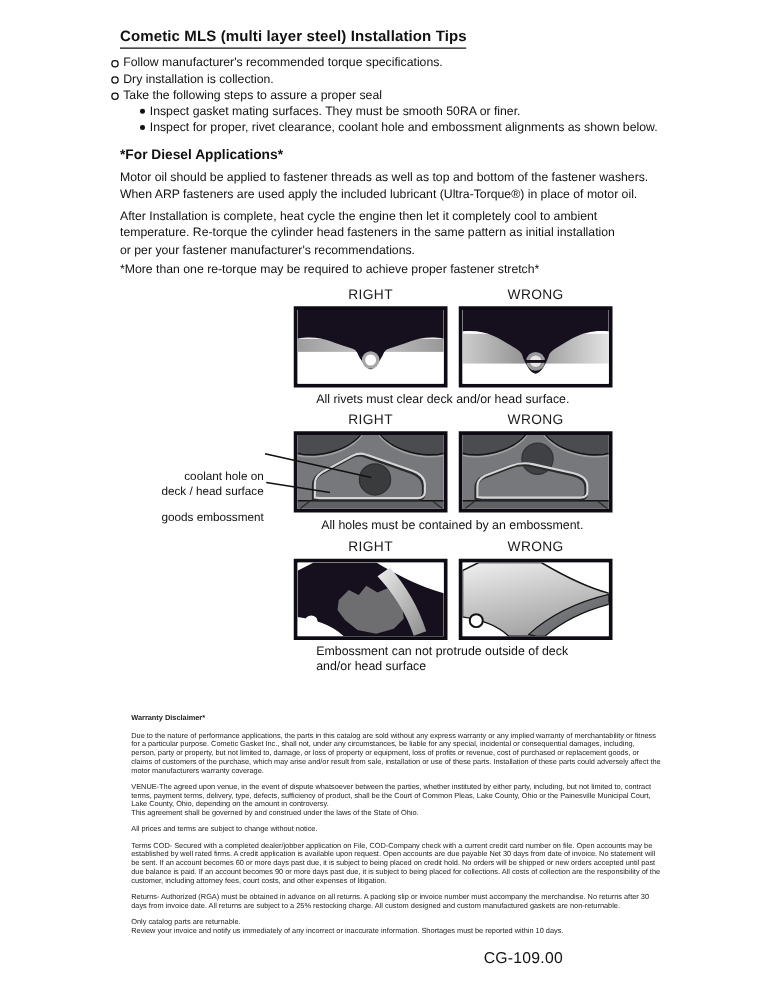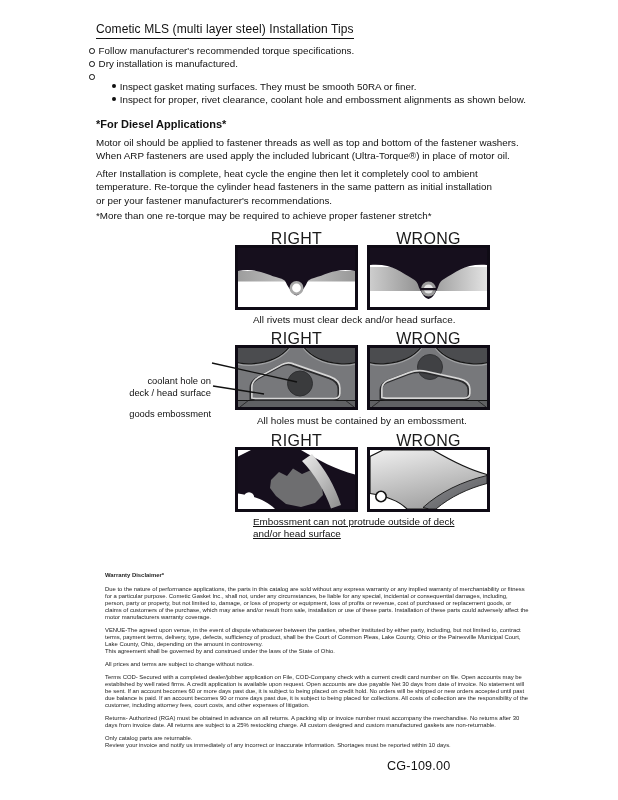--- a/index.html
+++ b/index.html
@@ -3,31 +3,31 @@
 <meta charset="utf-8">
 <title>Document</title>
 <style>
   html,body{margin:0;padding:0;background:#e9e9e9;}
   .page{
     position:relative;width:618px;height:800px;background:#ffffff;
     font-family:"Liberation Sans", sans-serif;color:#111;overflow:hidden;margin:0 auto;
   }
   .abs{position:absolute;}
   .title{
-    left:96px;top:22px;font-size:12px;font-weight:normal;
+    left:96px;top:22px;font-size:12px;font-weight:bold;
     border-bottom:1.6px solid #111;padding-bottom:2px;letter-spacing:.1px;
   }
   .tips{left:89px;top:44px;width:450px;font-size:9.8px;}
   .tip-row{display:flex;align-items:flex-start;line-height:13px;}
   .tip-row.sub{margin-left:23px;}
   .marker-open{flex:0 0 auto;width:3.6px;height:3.6px;border:1px solid #111;border-radius:50%;margin:4px 4px 0 0;}
   .marker-dot{flex:0 0 auto;width:3.8px;height:3.8px;background:#111;border-radius:50%;margin:4.2px 4px 0 0;}
   .h2{left:96px;top:118px;font-size:11px;font-weight:bold;}
   .para{left:96px;width:430px;font-size:9.8px;line-height:13.4px;white-space:pre-line;}
-  .rw-label{top:0;width:123px;text-align:center;font-size:16px;letter-spacing:.3px;color:#1a1a1a;}
+  .rw-label{top:0;width:123px;text-align:center;font-size:11px;letter-spacing:.3px;color:#1a1a1a;}
   .dbox{width:123px;height:65px;border:3px solid #0f0b15;box-sizing:border-box;background:#fff;}
   .caption{font-size:9.9px;line-height:12px;white-space:pre-line;color:#111;margin-left:17px;}
   .callout{left:88px;width:123px;text-align:right;font-size:9.4px;line-height:11.5px;white-space:pre-line;margin-top:28px;}
   .disclaimer{left:105px;top:572px;width:424px;font-size:5.9px;line-height:7px;color:#1c1c1c;}
   .disclaimer .dh{font-weight:bold;margin-bottom:7px;}
   .disclaimer p{margin:0 0 6px 0;white-space:pre-line;}
   .pageno{left:387px;top:759px;font-size:12.6px;letter-spacing:.2px;}
   svg{display:block;}
 </style>
 </head>
@@ -37,24 +37,25 @@
 
   <div class="abs title">Cometic MLS (multi layer steel) Installation Tips</div>
 
   <div class="abs tips">
     <div class="tip-row">
       <span class="marker-open"></span>
       <span>Follow manufacturer's recommended torque specifications.</span>
     </div>
     <div class="tip-row">
       <span class="marker-open"></span>
-      <span>Dry installation is manufactured.</span>
+      <span>Dry installation is collection.</span>
     </div>
     <div class="tip-row">
       <span class="marker-open"></span>
+      <span>Take the following steps to assure a proper seal</span>
     </div>
     <div class="tip-row sub">
       <span class="marker-dot"></span>
       <span>Inspect gasket mating surfaces.  They must be smooth 50RA or finer.</span>
     </div>
     <div class="tip-row sub">
       <span class="marker-dot"></span>
       <span>Inspect for proper, rivet clearance, coolant hole and embossment alignments as shown below.</span>
     </div>
   </div>
@@ -198,21 +199,21 @@
             <stop offset="0" stop-color="#8f9093"></stop>
               <stop offset="1" stop-color="#55565a"></stop>
           </linearGradient>
         </defs>
         <path d="M13,0 H63 C80,10 98,19.5 117,24.5 V31 C95,36.5 73,46.5 57,59 H37 C27,49 13,45.5 0,43.5 V6.5 Z" fill="url(#r3b)" stroke="#141414" stroke-width="1.2"></path>
         <path d="M117,25.5 C92,31.5 70,42 53,57.5 L59,59 H66 C80,47 98,38.5 117,33.5 Z" fill="url(#r3e)" stroke="#141414" stroke-width="0.9"></path>
         <circle cx="11" cy="46.5" r="5.2" fill="#ffffff" stroke="#141414" stroke-width="1.6"></circle>
       </svg>
     </div>
 
-    <div class="abs caption" style="left:236px;top:84px;width:240px;text-decoration:underline;">Embossment can not protrude outside of deck
+    <div class="abs caption" style="left:236px;top:84px;width:240px;">Embossment can not protrude outside of deck
 and/or head surface</div>
   </div>
 
   <div class="abs disclaimer">
     <div class="dh">Warranty Disclaimer*</div>
     <p>Due to the nature of performance applications, the parts in this catalog are sold without any express warranty or any implied warranty of merchantability or fitness for a particular purpose.  Cometic Gasket Inc., shall not, under any circumstances, be liable for any special, incidental or consequential damages, including, person, party or property, but not limited to, damage, or loss of property or equipment, loss of profits or revenue, cost of purchased or replacement goods, or claims of customers of the purchase, which may arise and/or result from sale, installation or use of these parts.  Installation of these parts could adversely affect the motor manufacturers warranty coverage.</p>
     <p>VENUE-The agreed upon venue, in the event of dispute whatsoever between the parties, whether instituted by either party, including, but not limited to, contract terms, payment terms, delivery, type, defects, sufficiency of product, shall be the Court of Common Pleas, Lake County, Ohio or the Painesville Municipal Court, Lake County, Ohio, depending on the amount in controversy.
 This agreement shall be governed by and construed under the laws of the State of Ohio.</p>
     <p>All prices and terms are subject to change without notice.</p>
     <p>Terms COD- Secured with a completed dealer/jobber application on File, COD-Company check with a current credit card number on file.  Open accounts may be established by well rated firms.  A credit application is available upon request.  Open accounts are due payable Net 30 days from date of invoice.  No statement will be sent.  If an account becomes 60 or more days past due, it is subject to being placed on credit hold.  No orders will be shipped or new orders accepted until past due balance is paid.  If an account becomes 90 or more days past due, it is subject to being placed for collections.  All costs of collection are the responsibility of the customer, including attorney fees, court costs, and other expenses of litigation.</p>

